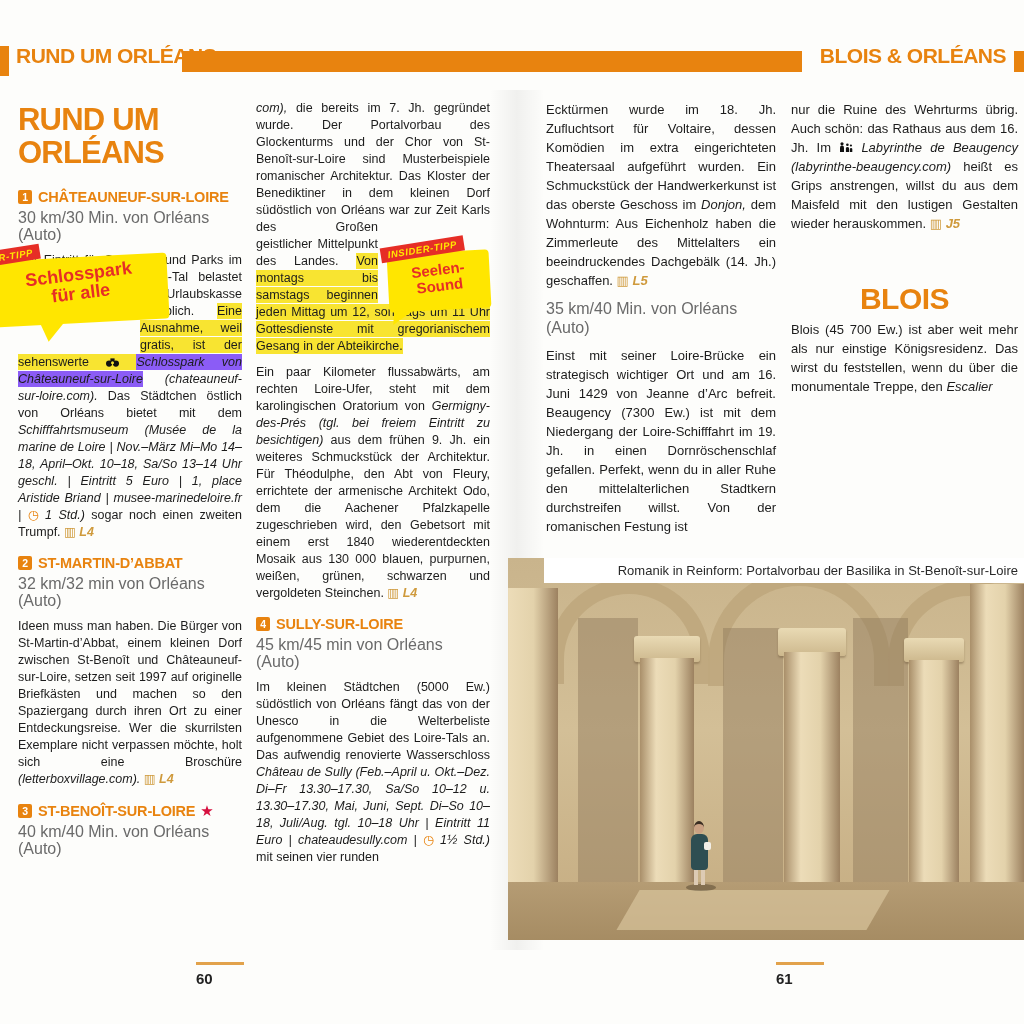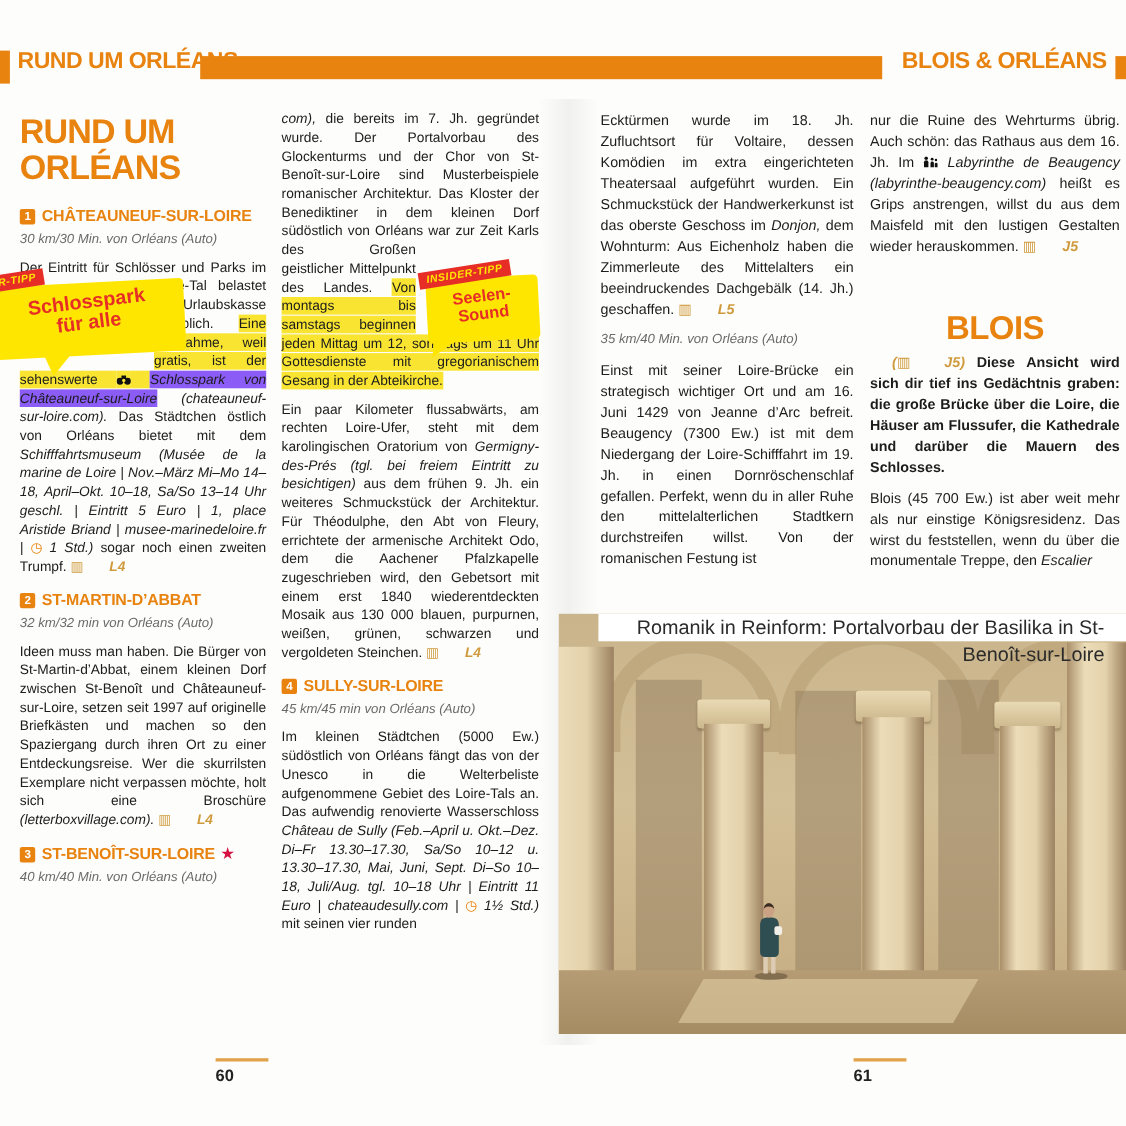--- a/index.html
+++ b/index.html
@@ -27,26 +27,26 @@
   .col4{left:791px; top:100px; width:227px; font-size:13px;  line-height:19px;}
   .col p{margin:0 0 9px;}
   h1.ptitle{color:#e8830f;font-size:31px;line-height:33px;font-weight:700;letter-spacing:-0.8px;
             margin:0 0 20px;width:170px;text-align:left;}
   h1.blois{color:#e8830f;font-size:30px;font-weight:700;letter-spacing:-0.5px;margin:56px 0 12px;text-align:center;}
   h2.sec{font-size:14.5px;font-weight:700;color:#e8830f;letter-spacing:-0.2px;margin:14px 0 3px;text-align:left;white-space:nowrap;}
   h2.sec:first-child{margin-top:0;}
   .badge{display:inline-block;width:14px;height:14px;background:#e8830f;color:#fff;font-size:10.5px;
          font-weight:700;text-align:center;line-height:14px;border-radius:2px;margin-right:6px;vertical-align:1px;}
   .star{color:#d6103f;font-size:15px;margin-left:5px;font-weight:400;}
-  .meta{font-style:italic;color:#6a6a6a;margin:0 0 5px;font-size:12px;text-align:left;}
+  .meta{color:#6a6a6a;margin:0 0 5px;font-size:16px;text-align:left;}
   .i{font-style:italic;}
   .b{font-weight:700;}
   .hl{background:#f8e431;padding:1px 0;box-decoration-break:clone;-webkit-box-decoration-break:clone;}
   .hli{background:#8b5cf6;font-style:italic;padding:1px 0;box-decoration-break:clone;-webkit-box-decoration-break:clone;}
-  .ref{color:#cf9a3c;font-style:italic;font-weight:700;padding-left:20px;}
+  .ref{color:#cf9a3c;font-style:italic;font-weight:700;}
   .icon{font-style:normal;}
   .ic-clock{color:#e8830f;font-weight:700;}
   .ic-map{color:#cf9a3c;}
   .icon svg{vertical-align:-1px;}
 
   .wrap-left{float:left;width:118px;height:70px;margin:2px 8px 2px -4px;}
   .wrap-right{float:right;width:106px;height:74px;margin:2px -2px 2px 8px;}
 
   
   .bubble{position:absolute;background:#ffe600;border-radius:4px;z-index:5;}
@@ -63,21 +63,21 @@
   .tail{position:absolute;width:0;height:0;}
   .bubble1 .tail{left:46px;bottom:-17px;border-left:8px solid transparent;
                  border-right:18px solid transparent;border-top:20px solid #ffe600;}
   .bubble2 .tail{left:4px;bottom:-14px;border-right:20px solid transparent;
                  border-top:17px solid #ffe600;transform:rotate(8deg);}
 
   
   .photo{left:508px;top:558px;width:516px;height:382px;overflow:hidden;
          background:linear-gradient(180deg,#c9b48c 0%,#d3bf97 45%,#c4ab80 100%);}
   .caption{position:absolute;top:0;left:36px;right:0;height:25px;background:#fff;
-           font-size:18px;color:#2a2a2a;text-align:right;line-height:25px;padding-right:20px;z-index:6;}
+           font-size:13px;color:#2a2a2a;text-align:right;line-height:25px;padding-right:6px;z-index:6;}
   .arch{position:absolute;border:16px solid #bfa87e;border-bottom:none;
         border-radius:160px 160px 0 0;opacity:0.9;}
   .shade{position:absolute;background:#8e775a;opacity:0.45;}
   .pcol{position:absolute;background:linear-gradient(90deg,#a98f6a,#ecdcb8 30%,#e3d2ab 65%,#9c8160);}
   .pcap{position:absolute;background:linear-gradient(180deg,#e9dab4,#cdb88d);border-radius:3px;
         box-shadow:0 2px 2px rgba(90,70,40,0.35);}
   .floor{position:absolute;left:0;right:0;bottom:0;height:58px;
          background:linear-gradient(180deg,#b59c74,#a68c63);}
   .floor-light{position:absolute;left:120px;bottom:10px;width:250px;height:40px;background:#d9c49c;
                transform:skewX(-30deg);opacity:0.7;}
@@ -151,21 +151,20 @@
 <div class="col col4">
   <p><span>nur die Ruine des Wehrturms übrig. Auch schön: das Rathaus aus dem 16. Jh. Im </span><span class="icon  "><svg width="14" height="11" viewBox="0 0 14 11">
           <circle cx="3" cy="1.8" r="1.6" fill="#111"></circle>
           <path d="M1 10 V5.6 A2 2 0 0 1 5 5.6 V10 Z" fill="#111"></path>
           <circle cx="8.4" cy="2.7" r="1.3" fill="#111"></circle>
           <path d="M6.9 10 V6.1 A1.6 1.6 0 0 1 10 6.1 V10 Z" fill="#111"></path>
           <circle cx="11.9" cy="3.5" r="1.1" fill="#111"></circle>
           <path d="M10.8 10 V6.9 A1.3 1.3 0 0 1 13.3 6.9 V10 Z" fill="#111"></path>
         </svg></span><span> </span><span class="i">Labyrinthe de Beaugency (labyrinthe-beaugency.com)</span><span> heißt es Grips anstrengen, willst du aus dem Maisfeld mit den lustigen Gestalten wieder herauskommen. </span><span class="icon  ic-map">▥</span><span class="ref"> J5</span></p>
   <h1 class="blois">BLOIS</h1>
-  <p><span class="ref">(</span><span class="icon  ic-map">▥</span><span class="ref"> J5)</span><span class="b"> Diese Ansicht wird sich dir tief ins Gedächtnis graben: die große Brücke über die Loire, die Häuser am Flussufer, die Kathedrale und darüber die Mauern des Schlosses.</span></p>
   <p><span>Blois (45 700 Ew.) ist aber weit mehr als nur einstige Königsresidenz. Das wirst du feststellen, wenn du über die monumentale Treppe, den </span><span class="i">Escalier</span></p>
 </div>
 
 <div class="bubble bubble1">
   <div class="tip-tag">INSIDER-TIPP</div>
   <div class="btext">
     <span>Schlosspark</span><br>
     <span>für alle</span>
   </div>
   <div class="tail"></div>

